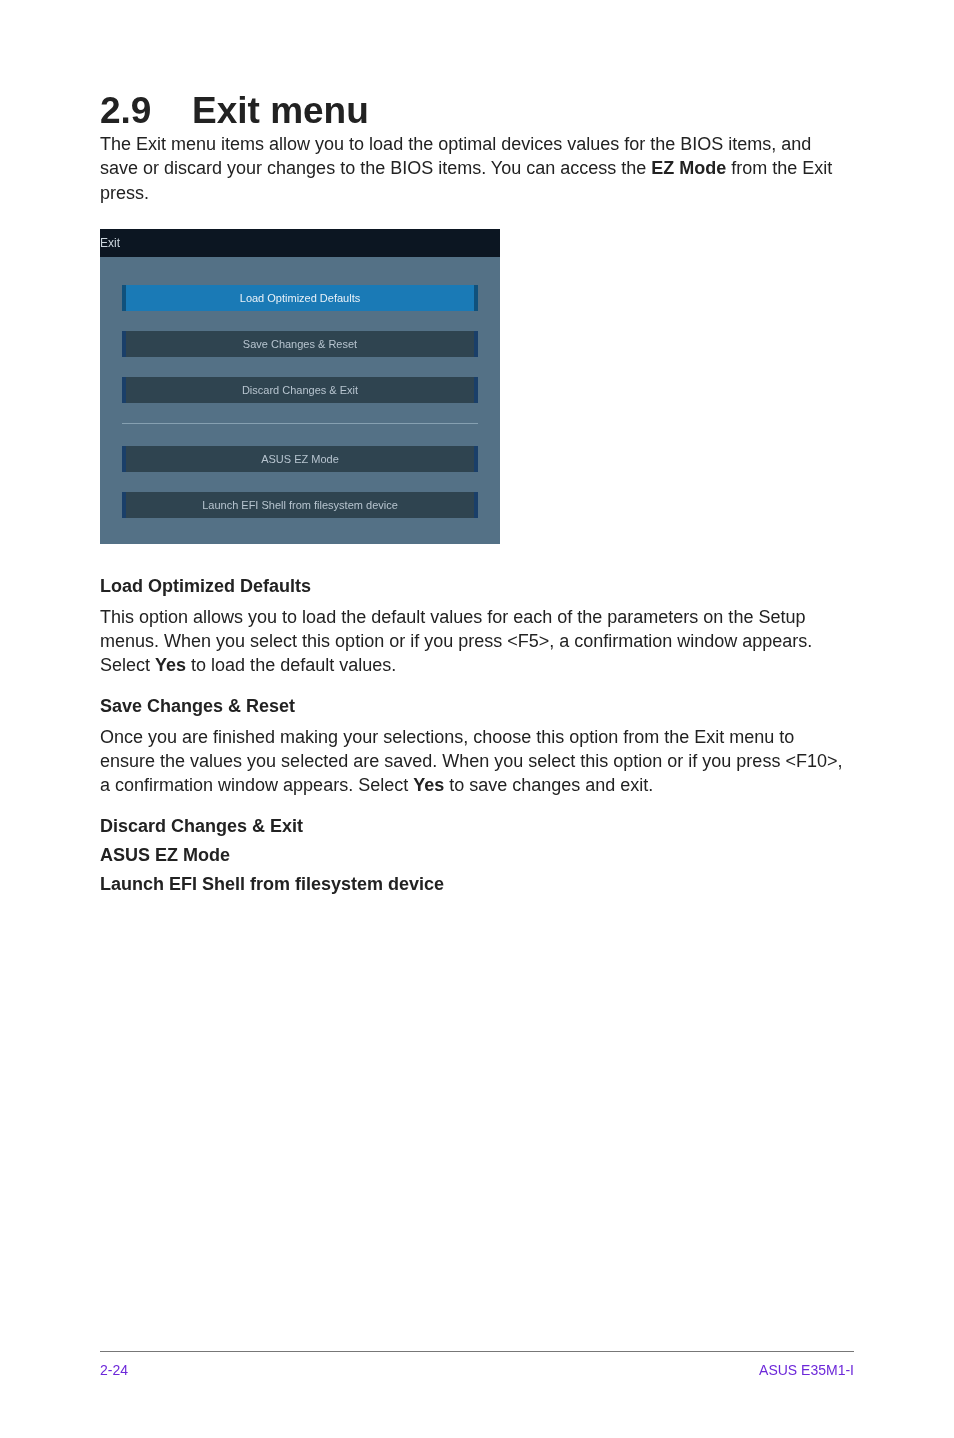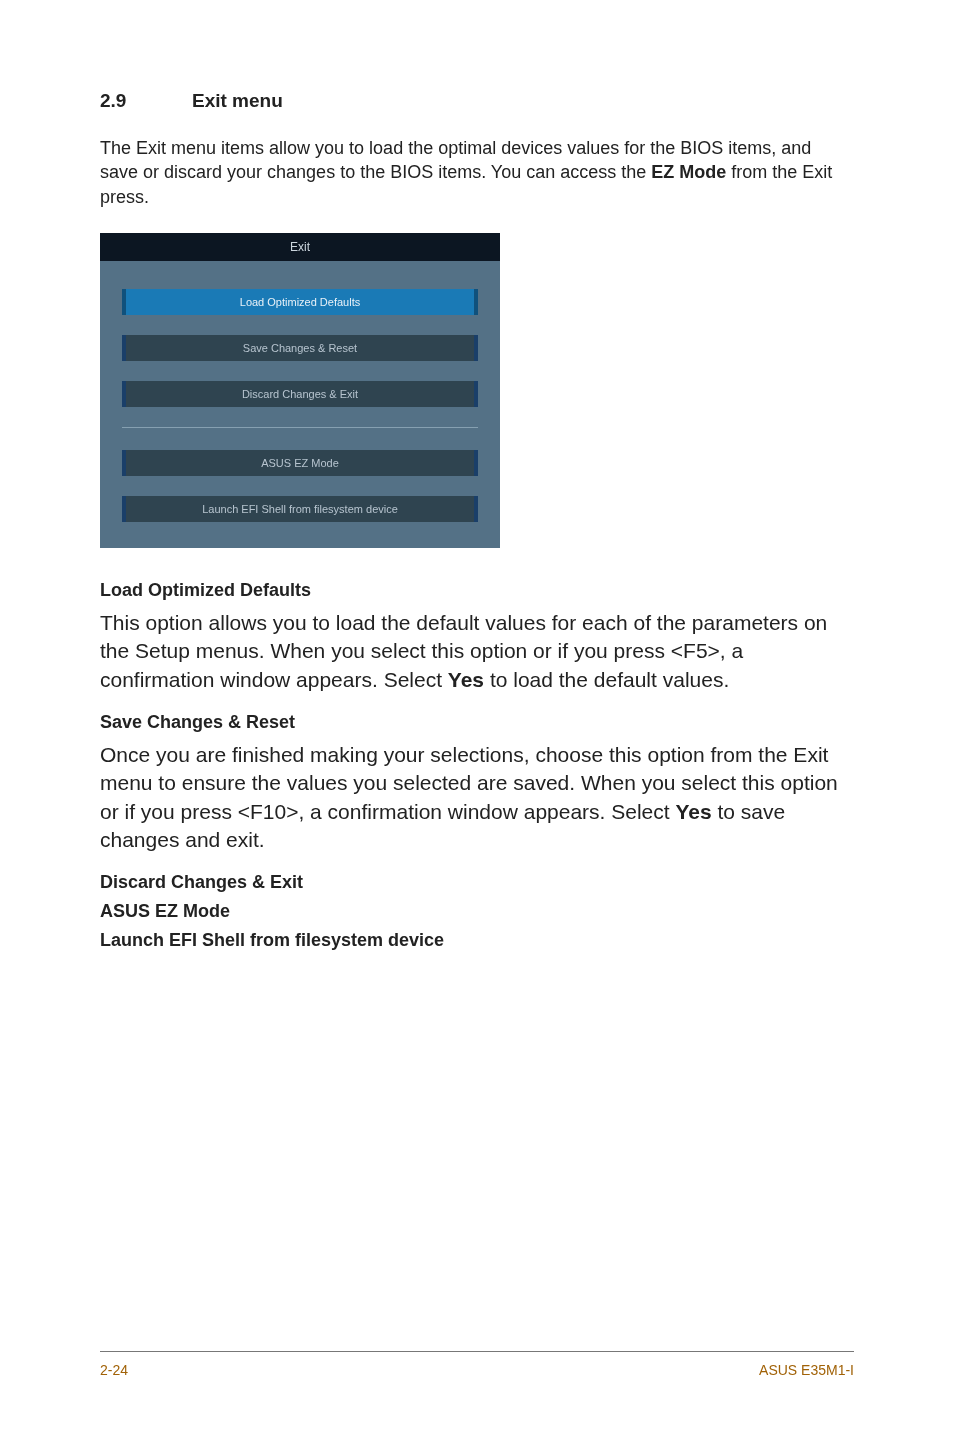--- a/index.html
+++ b/index.html
@@ -14,22 +14,22 @@
     font-family: Arial, Helvetica, sans-serif;
     color: #222;
   }
   .page {
     padding: 90px 100px 0 100px;
     height: 100%;
     position: relative;
   }
   .section-title {
     font-weight: bold;
-    font-size: 19px;
-    margin-bottom: 24px;
+    font-size: 37px;
+    margin-bottom: 0;
   }
   .section-title .num {
     display: inline-block;
     width: 92px;
   }
   .body-text {
     font-size: 18px;
     line-height: 1.35;
     margin-bottom: 24px;
   }
@@ -41,21 +41,20 @@
   .bios-panel {
     width: 400px;
     background: #547186;
     padding-bottom: 14px;
     margin-bottom: 32px;
   }
   .bios-titlebar {
     background: #0c1622;
     color: #cbd5dd;
     font-size: 12px;
-    text-align: center;
     height: 28px;
     line-height: 28px;
   }
   .bios-body {
     padding: 28px 22px 12px 22px;
   }
   .bios-button {
     background: #2f4450;
     color: #b7c4cf;
     font-size: 11px;
@@ -78,34 +77,34 @@
     margin: 0 0 22px 0;
   }
 
   .subhead {
     font-weight: bold;
     font-size: 18px;
     margin-bottom: 8px;
     margin-top: 4px;
   }
   .subbody {
-    font-size: 21px;
+    font-size: 18px;
     line-height: 1.35;
     margin-bottom: 18px;
   }
 
   .footer {
     position: absolute;
     bottom: 60px;
     left: 100px;
     right: 100px;
     border-top: 1px solid #777;
     padding-top: 10px;
     font-size: 14px;
-    color: #a16207;
+    color: #6d28d9;
     display: flex;
     justify-content: space-between;
     margin-top: 44px;
   }
 </style>
 </head>
 <body>
 
 <div class="page">
 

